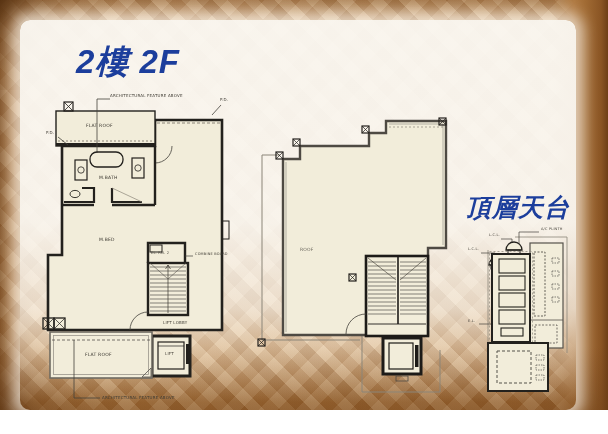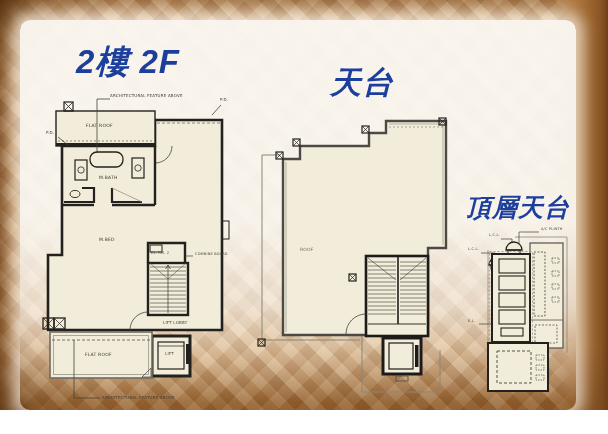--- a/index.html
+++ b/index.html
@@ -73,21 +73,20 @@
   <div class="wood"></div>
   <div class="edge-top"></div>
   <div class="edge-left"></div>
   <div class="edge-right"></div>
   <div class="edge-bottom"></div>
   <div class="corner-tl"></div>
   <div class="corner-bl"></div>
   <div class="wash"></div>
 
   <div class="title" id="title-2f">2樓 2F</div>
-  <div class="title" id="title-roof">天台</div>
   <div class="title" id="title-toproof">頂層天台</div>
 
   <div class="plan" style="left:42px; top:93px; width:192px; height:315px;">
     <svg width="192" height="315" viewBox="0 0 192 315">
 
       <path d="M20,53 V162 H6 V237 H180 V27 H113 V53 Z" fill="#f2edda" stroke="#23211d" stroke-width="2.6"></path>
 
       <rect x="14" y="18" width="99" height="35" fill="#f2edda" stroke="#23211d" stroke-width="1.4"></rect>
       <line x1="14" y1="51.5" x2="113" y2="51.5" stroke="#23211d" stroke-width="3"></line>
       <line x1="16" y1="48" x2="111" y2="48" stroke="#8b8578" stroke-width="1" stroke-dasharray="2 2"></line>

